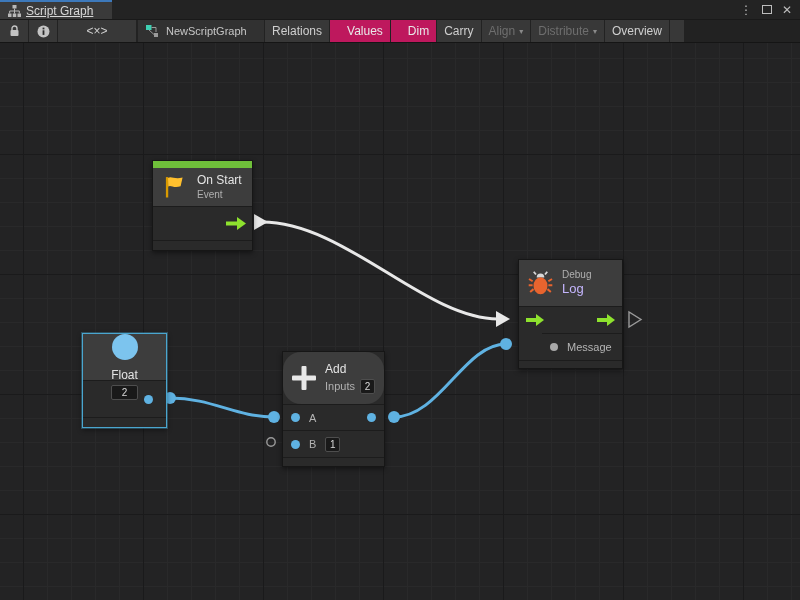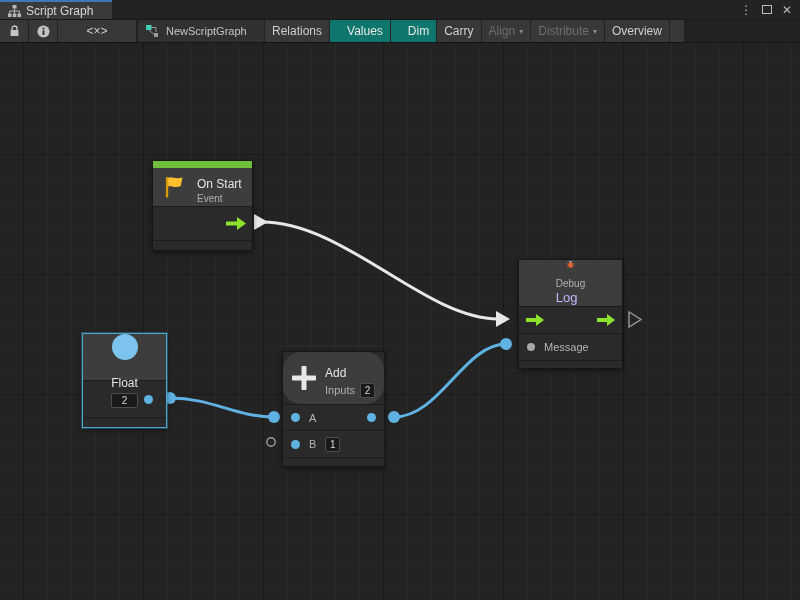--- a/index.html
+++ b/index.html
@@ -3,32 +3,32 @@
 <meta charset="utf-8">
 <style>
   * { margin:0; padding:0; box-sizing:border-box; }
   html,body { width:800px; height:600px; overflow:hidden; background:#1b1b1b;
               font-family:"Liberation Sans", sans-serif; -webkit-font-smoothing:antialiased; }
   .window { position:relative; width:800px; height:600px; background:#232324; }
 
   
   .tabbar { position:relative; height:20px; background:#232323; display:flex; align-items:stretch; border-bottom:1px solid #191919; }
   .tab { display:flex; align-items:center; gap:5px; width:112px; padding:0 8px; background:#3a3a3a;
-         border-top:2px solid #3d79bb; color:#d8d8d8; font-size:12px; cursor:default; }
+         border-top:2px solid #3d79bb; color:#d8d8d8; font-size:12px; cursor:default;text-decoration:underline; }
   .winctrls { margin-left:auto; display:flex; align-items:center; gap:10px; padding-right:8px; color:#bdbdbd; font-size:12px; }
   .winctrls .glyph { cursor:default; line-height:1; }
   .maxbox { display:inline-block; width:10px; height:9px; border:1px solid #bdbdbd; }
 
   
   .toolbar { height:23px; background:#222222; display:flex; align-items:stretch; border-bottom:1px solid #151515; overflow:hidden; white-space:nowrap; }
   .tbtn { display:flex; align-items:center; justify-content:center; background:#383838; color:#cfcfcf;
           font-size:12px; padding:0 7px; margin-right:1px; flex-shrink:0; }
   .tbtn.sq { width:28px; padding:0; }
   .tbtn.wide { width:78px; }
-  .tbtn.active { background:#0f766e; color:#e8e8e8;padding-left:17px; }
+  .tbtn.active { background:#be185d; color:#e8e8e8;padding-left:17px; }
   .tbtn.disabled { color:#6e6e6e;justify-content:center; }
   .tbtn .arrow { font-size:8px; margin-left:4px; color:#8a8a8a; }
   .graphstrip { display:flex; align-items:center; gap:6px; width:126px; background:#313131; color:#c6c6c6;
                 font-size:11px; padding:0 8px; margin:0 1px; flex-shrink:0; }
   .zoomstrip { display:flex; align-items:center; gap:7px; width:148px; background:#2c2c2c; color:#bdbdbd;
                font-size:11px; padding:0 8px; margin-right:2px; flex-shrink:0; }
   .ztrack { position:relative; flex:1; height:2px; background:#6b6b6b; border-radius:1px; }
   .zhandle { position:absolute; right:-2px; top:50%; transform:translateY(-50%); width:10px; height:10px;
              border-radius:50%; background:#9a9a9a; }
 
@@ -40,21 +40,21 @@
       linear-gradient(to right, #29292a 1px, transparent 1px),
       linear-gradient(to bottom, #29292a 1px, transparent 1px);
     background-size:120px 120px, 120px 120px, 24px 24px, 24px 24px;
     background-position:23px 0, 0 111px, 23px 0, 0 15px; }
   .wires { position:absolute; left:0; top:0; }
 
   
   .node { position:absolute; border:1px solid #161616; background:#2a2a2a; box-shadow:0 2px 5px rgba(0,0,0,.45); }
   .node.selected { border:1px solid #4aa6cf; box-shadow:0 0 0 1px rgba(74,166,207,.35), 0 2px 5px rgba(0,0,0,.45); }
   .nhead { display:flex; align-items:center; gap:8px; background:#3d3d3d; padding:0 8px; }
-  .nt  { font-size:12px; color:#e4e4e4; line-height:1.25;margin-top:8px; }
+  .nt  { font-size:12px; color:#e4e4e4; line-height:1.25; }
   .nts { font-size:10px; color:#b0b0b0; line-height:1.3; }
   .ntb { font-size:13px; color:#c4b5fd; line-height:1.25; }
   .nrow { display:flex; align-items:center; background:#2a2a2a; border-top:1px solid #1c1c1c; }
   .nfoot { background:#2a2a2a; border-top:1px solid #1c1c1c; }
   .evtbar { height:7px; background:#6fbf3a; }
   .dot { width:9px; height:9px; border-radius:50%; background:#5fb2e2; flex-shrink:0; }
   .graydot { width:8px; height:8px; border-radius:50%; background:#a8a8a8; flex-shrink:0; }
   .plabel { font-size:11px; color:#b4b4b4; }
   .valbox { display:flex; align-items:center; justify-content:center; min-width:15px; height:15px; padding:0 3px;
             background:#191919; border:1px solid #4e4e4e; border-radius:2px; color:#d8d8d8; font-size:10px; }
@@ -173,21 +173,21 @@
       <div class="nrow" style="height:34px; justify-content:flex-end; padding-right:6px;">
         <svg width="20" height="13" viewBox="0 0 20 13">
           <rect x="0" y="4.5" width="11" height="4" fill="#8ee22e"></rect>
           <polygon points="11,0 11,13 20,6.5" fill="#8ee22e"></polygon>
         </svg>
       </div>
       <div class="nfoot" style="height:10px;"></div>
     </div>
 
     <div class="node" style="left:518px; top:216px; width:105px;">
-      <div class="nhead" style="height:46px;flex-direction:column;">
+      <div class="nhead" style="height:46px;">
         <svg width="27" height="27" viewBox="0 0 24 24">
           <path d="M8 4 L6 1.5 M16 4 L18 1.5" stroke="#d8d8d8" stroke-width="1.6" fill="none"></path>
           <path d="M12 3.2 a3.4 3.4 0 0 1 3.4 3.4 H8.6 A3.4 3.4 0 0 1 12 3.2 Z" fill="#d8d8d8"></path>
           <path d="M5 10 L1.8 8 M5 13.5 H1.5 M5.8 17 L2.8 19.5 M19 10 L22.2 8 M19 13.5 H22.5 M18.2 17 L21.2 19.5" stroke="#e8642e" stroke-width="1.8" fill="none"></path>
           <ellipse cx="12" cy="14" rx="6.2" ry="7.6" fill="#e8642e"></ellipse>
         </svg>
         <div>
           <div class="nts">Debug</div>
           <div class="ntb">Log</div>
         </div>
@@ -195,21 +195,21 @@
       <div class="nrow" style="height:27px; justify-content:space-between; padding:0 7px;">
         <svg width="18" height="12" viewBox="0 0 18 12">
           <rect x="0" y="4" width="10" height="4" fill="#8ee22e"></rect>
           <polygon points="10,0 10,12 18,6" fill="#8ee22e"></polygon>
         </svg>
         <svg width="18" height="12" viewBox="0 0 18 12">
           <rect x="0" y="4" width="10" height="4" fill="#8ee22e"></rect>
           <polygon points="10,0 10,12 18,6" fill="#8ee22e"></polygon>
         </svg>
       </div>
-      <div class="nrow" style="height:27px; gap:9px; padding-left:8px;">
+      <div class="nrow" style="height:27px; gap:9px; padding-left:8px;margin-left:23px;">
         <span class="graydot"></span>
         <span class="plabel">Message</span>
       </div>
       <div class="nfoot" style="height:8px;"></div>
     </div>
 
     <div class="node selected" style="left:82px; top:290px; width:85px;">
       <div class="nhead" style="height:46px;flex-direction:column;">
         <span class="bigcircle"></span>
         <div>

